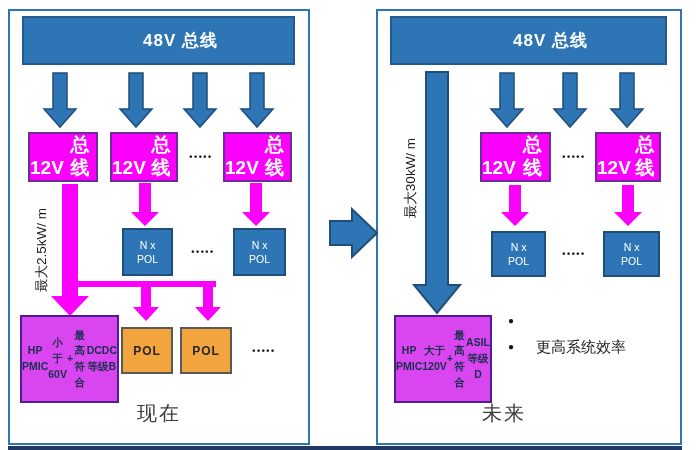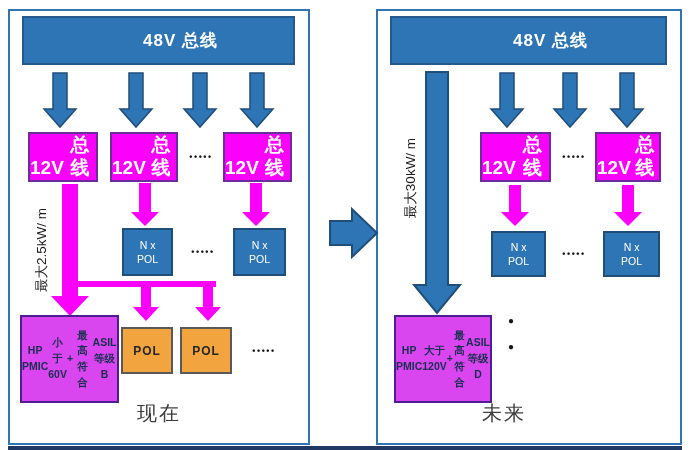--- a/index.html
+++ b/index.html
@@ -118,21 +118,21 @@
     <span>N x</span>
     <span>POL</span>
   </div>
   <div class="abs dots" style="left:186px;top:248px;width:34px;">•••••</div>
 
   <div class="abs green-box" style="left:20px;top:315px;width:99px;height:88px;">
     <div>HP PMIC</div>
     <div>小于60V</div>
     <div>+</div>
     <div>最高符合</div>
-    <div>ASIL 等级B</div>
+    <div>DCDC 等级B</div>
   </div>
 
   <div class="abs orange-box" style="left:121px;top:327px;width:52px;height:47px;">
     <span>POL</span>
   </div>
   <div class="abs orange-box" style="left:180px;top:327px;width:52px;height:47px;">
     <span>POL</span>
   </div>
   <div class="abs dots" style="left:243px;top:347px;width:42px;">•••••</div>
 
@@ -171,20 +171,21 @@
     <div>最高符合</div>
     <div>ASIL等级 D</div>
   </div>
 
   <div class="abs" style="left:508px;top:312px;width:175px;">
     <div class="bullet-row">
       <span class="bullet-dot">●</span>
     </div>
     <div class="bullet-row">
       <span class="bullet-dot">●</span>
+      <span class="bullet-text">更高系统效率</span>
     </div>
   </div>
 
   <div class="abs caption" style="left:376px;top:400px;width:256px;">未来</div>
 
   <div class="abs footer-strip" style="left:8px;top:446px;width:674px;height:4px;"></div>
 
 </div>
 
 </body></html>

